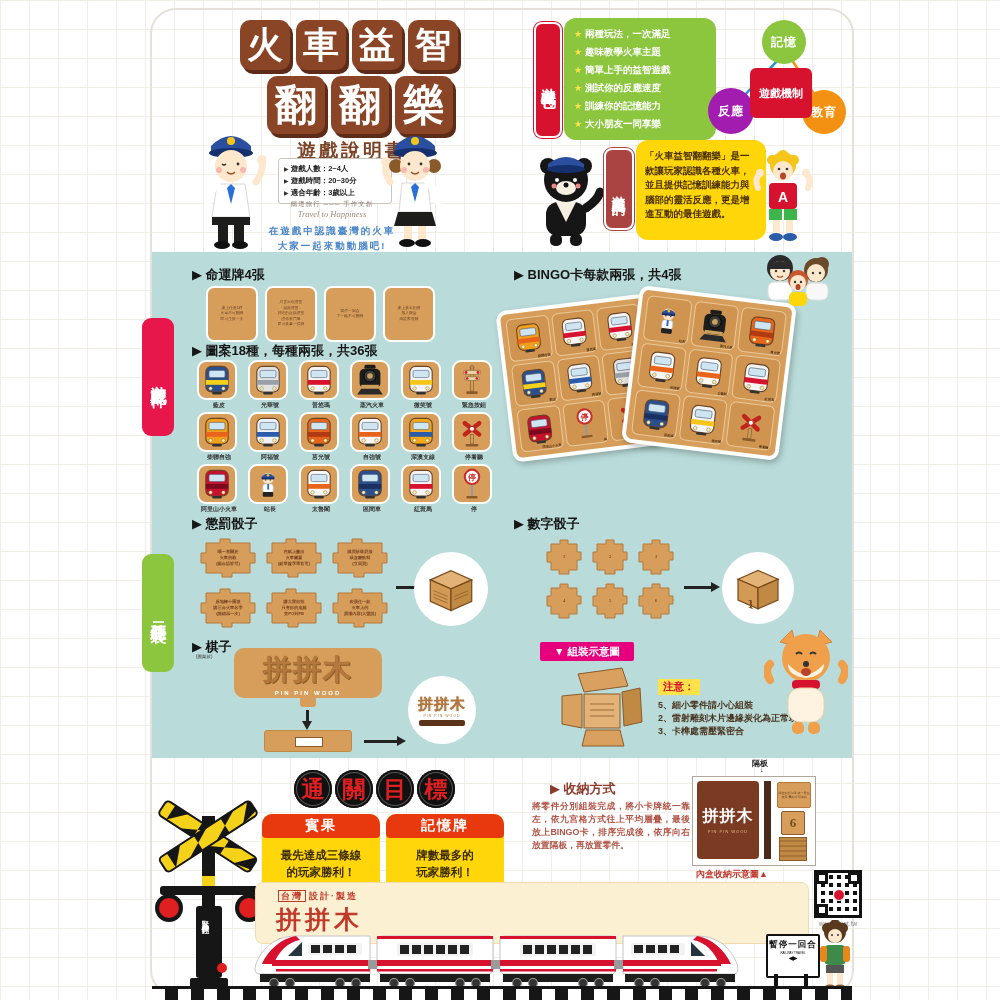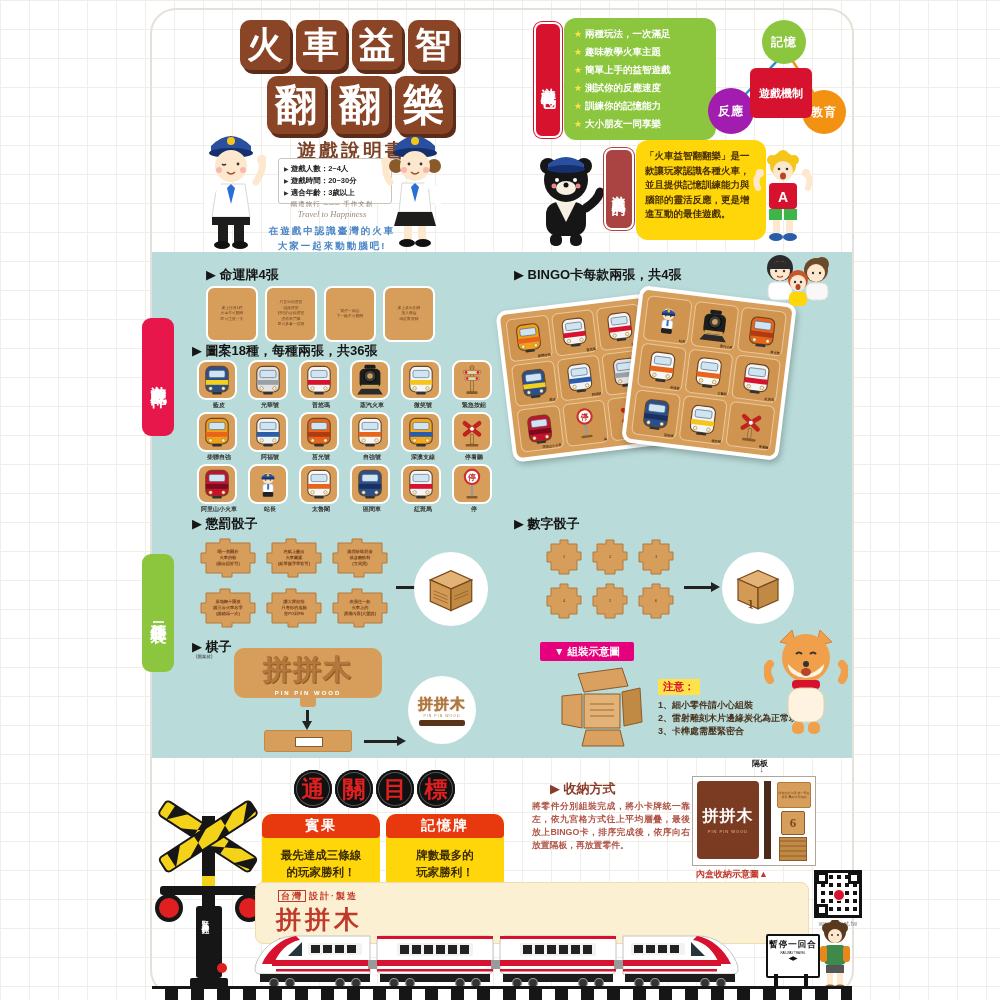--- a/index.html
+++ b/index.html
@@ -253,21 +253,21 @@
       <rect x="34" y="70" width="7" height="12" fill="#fde8cd"></rect>
       <ellipse cx="24" cy="87" rx="7" ry="4" fill="#2a5caa"></ellipse>
       <ellipse cx="38" cy="87" rx="7" ry="4" fill="#2a5caa"></ellipse>
     </svg>
   </div>
 
   <div id="teal">
     <div class="side-tab vtab tab-pink" style="top:66px;">遊戲配件</div>
     <div class="side-tab vtab tab-green" style="top:302px;">元件組裝</div>
 
-    <div class="abs teal-title" style="left:40px;top:14px;margin-left:14px;">▶ 命運牌4張</div>
+    <div class="abs teal-title" style="left:40px;top:14px;">▶ 命運牌4張</div>
     <div class="abs" style="left:54px;top:34px;" id="fateCards"><div class="fate-card">
           <div class="fate-line">桌上任選1種</div>
           <div class="fate-line">火車不可翻牌</div>
           <div class="fate-line">即可生效一次</div>
         </div><div class="fate-card">
           <div class="fate-line">只要出現便當</div>
           <div class="fate-line">「鐵路便當」</div>
           <div class="fate-line">好吃的台鐵便當</div>
           <div class="fate-line">請你來買單</div>
           <div class="fate-line">即可多拿一張牌</div>
@@ -849,21 +849,21 @@
         <g stroke="#8a5a2a" stroke-width="0.8">
             <line x1="42" y1="38" x2="66" y2="38"></line>
             <line x1="42" y1="44" x2="66" y2="44"></line>
             <line x1="42" y1="50" x2="66" y2="50"></line>
           </g>
       </svg>
     </div>
     <div class="abs" style="left:506px;top:424px;">
       <span class="notice-title">注意：</span>
       <div id="noticeList" style="margin-top:4px;">
-          <div class="notice-line">1、細小零件請小心組裝</div>
+          <div class="notice-line">5、細小零件請小心組裝</div>
           <div class="notice-line">2、雷射雕刻木片邊緣炭化為正常現象</div>
           <div class="notice-line">3、卡榫處需壓緊密合</div>
         </div>
     </div>
     <div class="abs" style="left:612px;top:376px;width:84px;height:110px;">
       <svg viewBox="0 0 84 110" width="100%" height="100%">
         <path d="M6 52 Q0 42 6 36" stroke="#f09f4a" stroke-width="8" fill="none" stroke-linecap="round"></path>
         <path d="M78 52 Q84 42 78 36" stroke="#f09f4a" stroke-width="8" fill="none" stroke-linecap="round"></path>
         <polygon points="16,14 28,2 32,18" fill="#f09f4a" stroke="#d9813a"></polygon>
         <polygon points="68,14 56,2 52,18" fill="#f09f4a" stroke="#d9813a"></polygon>

